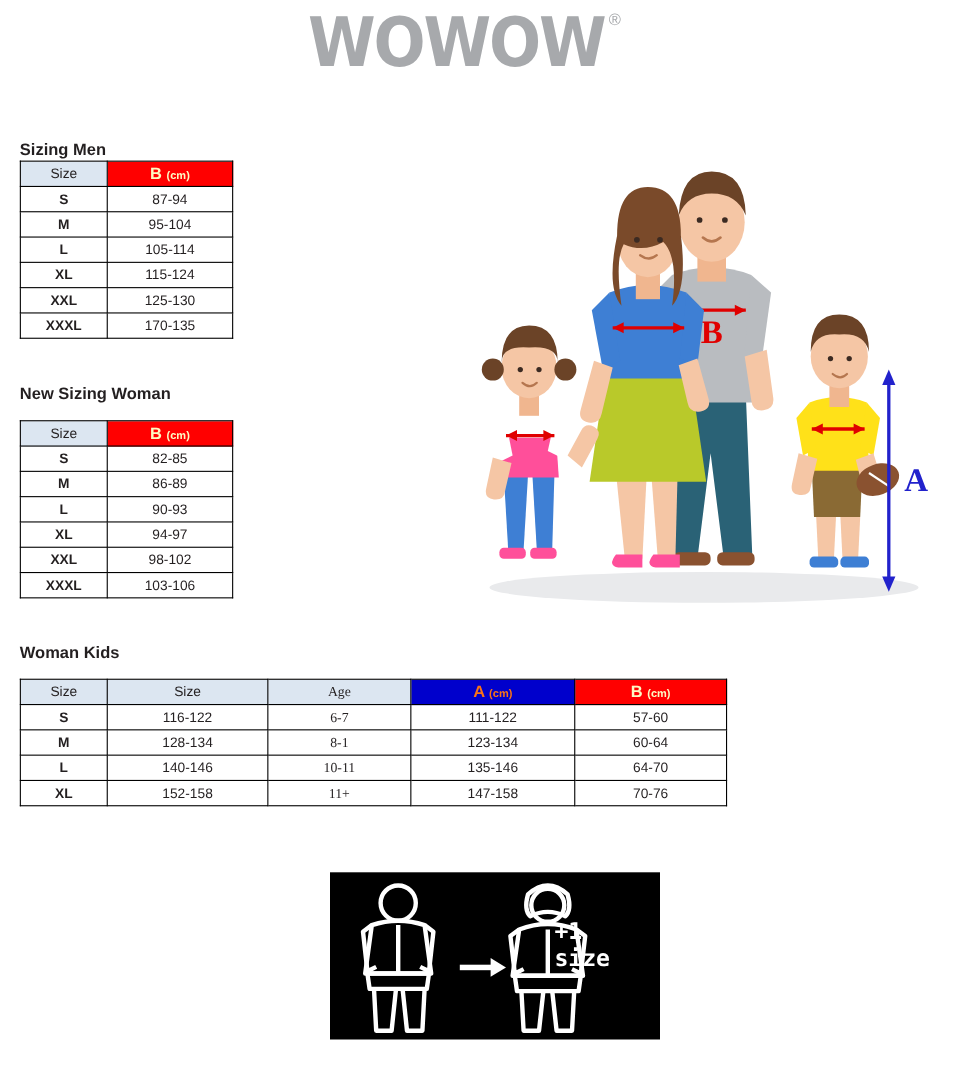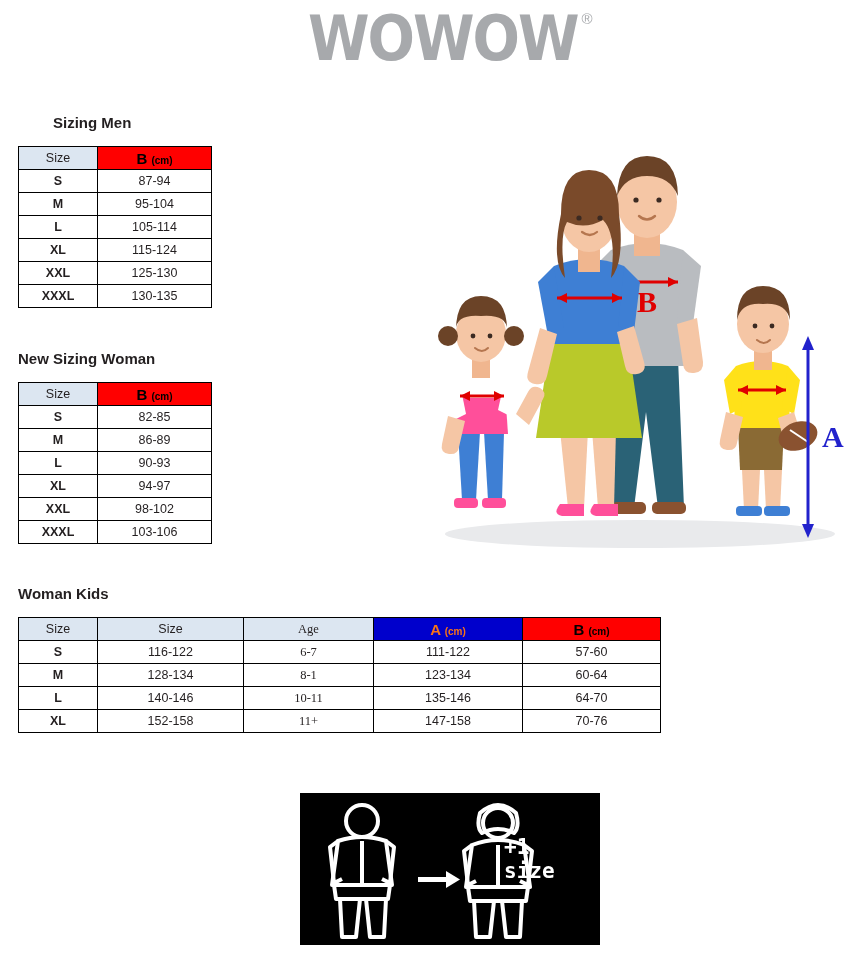--- a/index.html
+++ b/index.html
@@ -23,21 +23,20 @@
     top: 0;
     width: 867px;
     height: 96px;
   }
   .logo-wrap {
     position: absolute;
     left: 280px;
     top: 8px;
     display: flex;
     align-items: flex-start;
-    margin-left: 28px;
   }
   .logo-text {
     font-family: "DejaVu Sans", sans-serif;
     font-weight: bold;
     font-size: 62px;
     letter-spacing: -2px;
     color: #a7a9ac;
     line-height: 1;
     font-stretch: condensed;
   }
@@ -48,21 +47,21 @@
     margin-top: 2px;
   }
 
   
   .section-title {
     position: absolute;
     font-size: 15px;
     font-weight: bold;
     color: #231f20;
   }
-  #title-men   { left: 18px; top: 114px; margin-left: 35px; }
+  #title-men   { left: 18px; top: 128px; }
   #title-woman { left: 18px; top: 350px; }
   #title-kids  { left: 18px; top: 585px; }
 
   
   table {
     border-collapse: collapse;
     position: absolute;
     font-size: 12.5px;
   }
   table td, table th {
@@ -72,21 +71,21 @@
     height: 22px;
     font-weight: normal;
   }
   .hdr-size {
     background: #dce6f1;
     color: #231f20;
     font-size: 12.5px;
   }
   .hdr-b {
     background: #ff0000;
-    color: #000000;
+    color: #fef9c3;
     font-weight: bold;
     font-size: 15px;
   }
   .hdr-a {
     background: #0000cc;
     color: #f97316;
     font-weight: bold;
     font-size: 15px;
   }
   .unit {
@@ -189,21 +188,21 @@
   <tr>
     <td class="col-label">XL</td>
     <td>115-124</td>
   </tr>
   <tr>
     <td class="col-label">XXL</td>
     <td>125-130</td>
   </tr>
   <tr>
     <td class="col-label">XXXL</td>
-    <td>130-135</td>
+    <td>170-135</td>
   </tr>
 </tbody>
   </table>
 
 <div class="section-title" id="title-woman">New Sizing Woman</div>
 
 <table id="table-woman">
   <tbody>
       <tr>
     <td class="hdr-size">Size</td>

